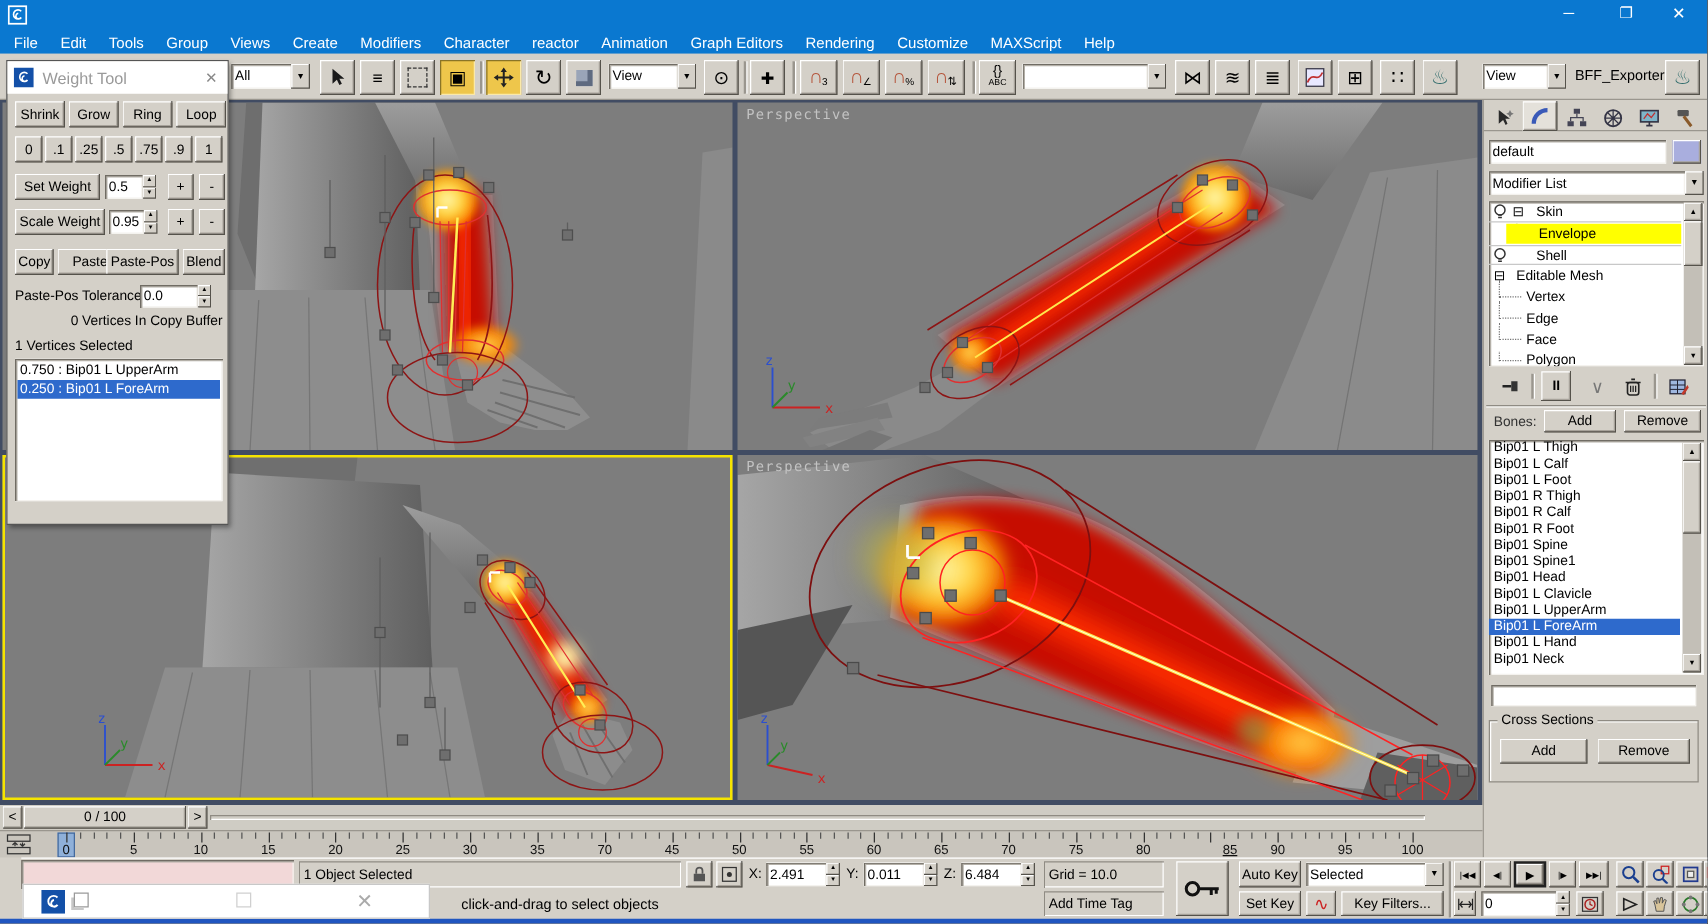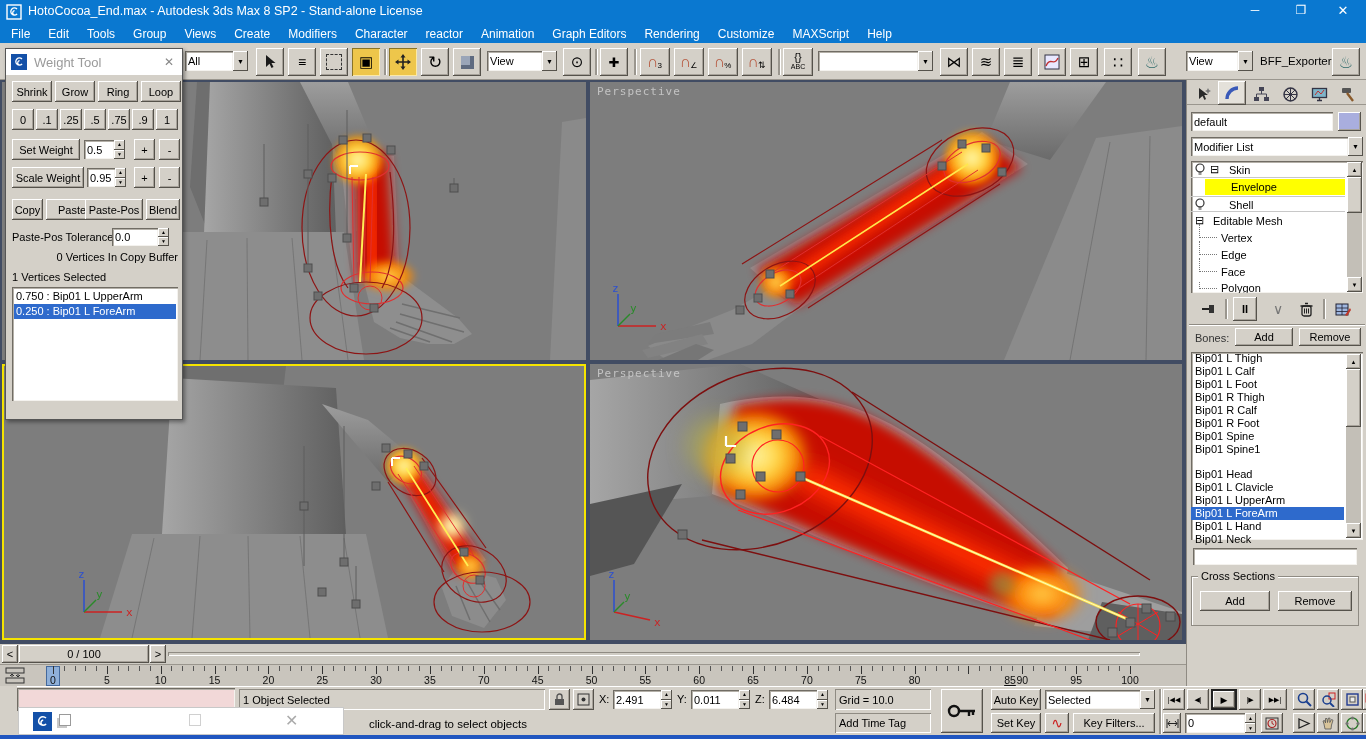--- a/index.html
+++ b/index.html
@@ -67,21 +67,20 @@
     </defs>
   </svg>
 
   <div class="abs" style="left:0;top:0;width:1366px;height:24px;background:#0a78d0;display:flex;align-items:center;">
     <span class="abs" style="left:6px;top:4px;">
       <svg width="16" height="16">
           <rect x="1" y="1" width="14" height="14" fill="none" stroke="#fff" stroke-width="1.4"></rect>
           <path d="M11,5 A3.6,3.6 0 1,0 11,10 A2.3,2.3 0 1,1 8.6,6.6" fill="none" stroke="#fff" stroke-width="1.3"></path>
         </svg>
     </span>
-    <span class="abs" style="left:28px;top:4px;color:#fff;font-size:12.5px;">HotoCocoa_End.max - Autodesk 3ds Max 8 SP2  - Stand-alone License</span>
     <span class="abs" style="right:96px;top:3px;color:#fff;font-size:12px;width:30px;text-align:center;">─</span>
     <span class="abs" style="right:50px;top:3px;color:#fff;font-size:12px;width:30px;text-align:center;">❐</span>
     <span class="abs" style="right:8px;top:3px;color:#fff;font-size:13px;width:30px;text-align:center;">✕</span>
   </div>
 
   <div class="abs" style="left:0;top:24px;width:1366px;height:19px;background:#0a78d0;display:flex;align-items:center;padding-left:2px;">
     <span class="menu-item">File</span>
     <span class="menu-item">Edit</span>
     <span class="menu-item">Tools</span>
     <span class="menu-item">Group</span>
@@ -684,21 +683,21 @@
     <div class="abs sunk" style="left:4px;top:272px;width:172px;height:188px;display:block;padding:2px 0 0 0;">
       <div class="abs" style="left:0;top:0;width:153px;height:193px;overflow:hidden;">
         <div style="height:13px;line-height:13px;padding-left:4px;"><span>Bip01 L Thigh</span></div>
         <div style="height:13px;line-height:13px;padding-left:4px;"><span>Bip01 L Calf</span></div>
         <div style="height:13px;line-height:13px;padding-left:4px;"><span>Bip01 L Foot</span></div>
         <div style="height:13px;line-height:13px;padding-left:4px;"><span>Bip01 R Thigh</span></div>
         <div style="height:13px;line-height:13px;padding-left:4px;"><span>Bip01 R Calf</span></div>
         <div style="height:13px;line-height:13px;padding-left:4px;"><span>Bip01 R Foot</span></div>
         <div style="height:13px;line-height:13px;padding-left:4px;"><span>Bip01 Spine</span></div>
         <div style="height:13px;line-height:13px;padding-left:4px;"><span>Bip01 Spine1</span></div>
-        <div style="height:13px;line-height:13px;padding-left:4px;margin-top:12px;"><span>Bip01 Head</span></div>
+        <div style="height:13px;line-height:13px;padding-left:4px;"><span>Bip01 Head</span></div>
         <div style="height:13px;line-height:13px;padding-left:4px;"><span>Bip01 L Clavicle</span></div>
         <div style="height:13px;line-height:13px;padding-left:4px;"><span>Bip01 L UpperArm</span></div>
         <div class="listsel" style="height:13px;line-height:13px;padding-left:4px;"><span>Bip01 L ForeArm</span></div>
         <div style="height:13px;line-height:13px;padding-left:4px;"><span>Bip01 L Hand</span></div>
         <div style="height:13px;line-height:13px;padding-left:4px;"><span>Bip01 Neck</span></div>
       </div>
       <div class="abs" style="left:155px;top:2px;width:15px;height:184px;background:#c3bfb7;">
         <div class="abs btn" style="left:0;top:0;width:15px;height:15px;font-size:6px;">
             <span>▲</span>
           </div>
@@ -856,21 +855,21 @@
         <div class="tick-label" style="left: 429.95px;">35</div>
         <div class="tick-label" style="left: 483.8px;">70</div>
         <div class="tick-label" style="left: 537.65px;">45</div>
         <div class="tick-label" style="left: 591.5px;">50</div>
         <div class="tick-label" style="left: 645.35px;">55</div>
         <div class="tick-label" style="left: 699.2px;">60</div>
         <div class="tick-label" style="left: 753.05px;">65</div>
         <div class="tick-label" style="left: 806.9px;">70</div>
         <div class="tick-label" style="left: 860.75px;">75</div>
         <div class="tick-label" style="left: 914.6px;">80</div>
-        <div class="tick-label" style="left: 1010px; text-decoration: underline;">85</div>
+        <div class="tick-label" style="left: 984px; text-decoration: underline;">85</div>
         <div class="tick-label" style="left: 1022.3px;">90</div>
         <div class="tick-label" style="left: 1076.15px;">95</div>
         <div class="tick-label" style="left: 1130px;">100</div>
       </div>
   </div>
 
   <div class="abs" style="left:17px;top:686px;width:1366px;height:49px;background:#d4d0c8;border-top:1px solid #fff;">
     <div class="abs sunk" style="left:0;top:1px;width:218px;height:23px;background:#f2d8d8;"></div>
     <div class="abs flat" style="left:222px;top:2px;width:306px;height:21px;">
         <span>1 Object Selected</span>

